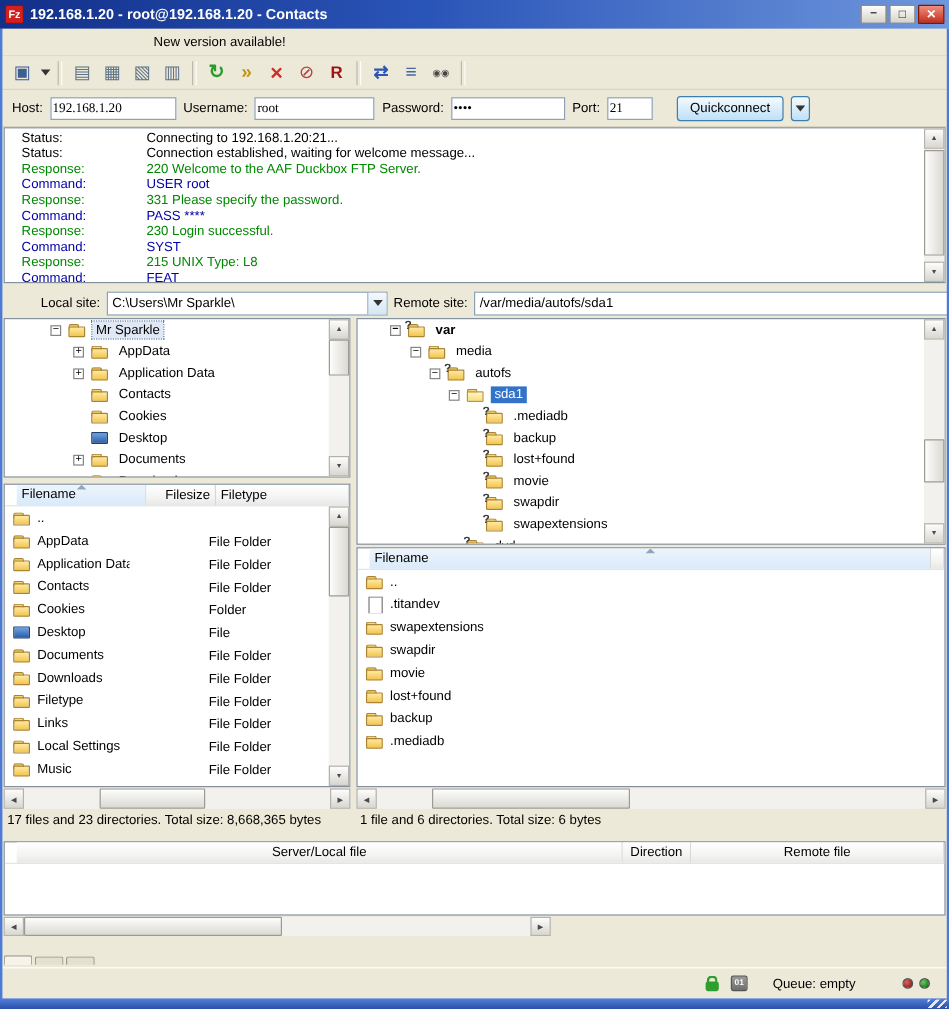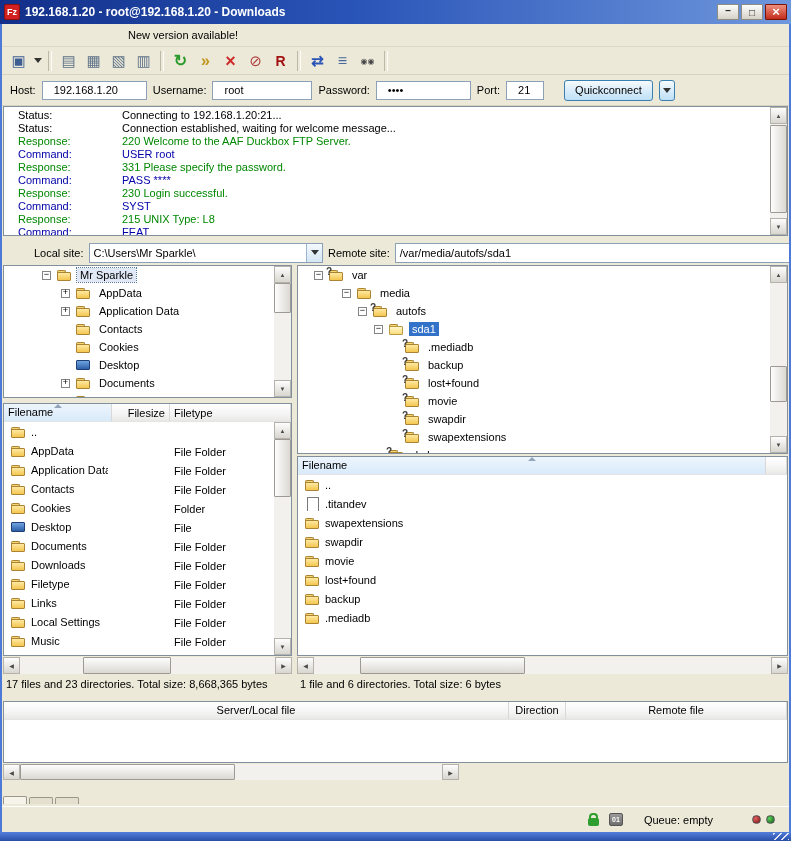--- a/index.html
+++ b/index.html
@@ -49,21 +49,21 @@
   .icon-reconnect .g::before { content:"R"; font-size:14px; font-weight:700; color:#a31212; }
   .icon-compare .g::before { content:"⇄"; font-size:15px; font-weight:700; color:#2c55b8; }
   .icon-sync .g::before { content:"≡"; font-size:16px; font-weight:700; color:#47689f; }
   .icon-find .g::before { content:"◉◉"; font-size:8px; color:#454545; }
   .tb-btn.icon-sep { width:4px; height:20px; border-left:1px solid #bcb8aa; border-right:1px solid #fdfcf8; margin:0 4px; }
 
   
   .quickbar { position:absolute; top:75px; left:2px; right:2px; height:31px; background:#ece9d8;
     display:flex; align-items:center; gap:6px; padding-left:8px; border-bottom:1px solid #d8d4c4; }
   .quickbar label { white-space:nowrap; }
-  .quickbar input { height:19px; border:1px solid #8ca0b8; padding:0 11px; font-size:11px; font-family:Liberation Sans, sans-serif; }
+  .quickbar input { height:19px; border:1px solid #8ca0b8; padding:0 1px; font-size:11px; font-family:Liberation Serif, serif; }
   .qc-host { width:105px; } .qc-user { width:100px; } .qc-pass { width:95px; } .qc-port { width:38px; }
   .qc-btn { margin-left:14px; height:21px; padding:0 10px; font-size:11px; font-family:"Liberation Sans",sans-serif;
     background:linear-gradient(#f6fbfd,#dceefb 45%,#bfe0f6); border:1px solid #3c7fb1; border-radius:3px; }
   .qc-drop { width:16px; height:21px; background:linear-gradient(#f6fbfd,#dceefb 45%,#bfe0f6); border:1px solid #3c7fb1;
     border-radius:3px; display:flex; align-items:center; justify-content:center; }
   .qc-drop::before { content:""; border-left:4px solid transparent; border-right:4px solid transparent; border-top:5px solid #333; }
 
   
   .logbox { position:absolute; top:106px; left:3px; right:3px; height:130px; background:#fff;
     border:1px solid #828f9c; overflow:hidden; padding-top:2px; }
@@ -121,21 +121,21 @@
   .icon-file .tico::before { content:none; }
   .icon-file .tico::after { left:3px; top:0; width:10px; height:13px; right:auto; bottom:auto; background:#fff; border:1px solid #7a7a7a; border-radius:0; }
   .tlabel { padding:1px 3px; }
   .state-selected .tlabel { background:#3272c8; color:#fff; }
   .state-focus .tlabel { background:#dfe8f4; outline:1px dotted #5a7aa0; }
 
   
   .flist { position:absolute; background:#fff; border:1px solid #828f9c; overflow:hidden; }
   .fl-local { top:403px; left:3px; width:289px; height:253px; }
   .fl-remote { top:456px; left:297px; width:491px; height:200px; }
-  .flist-head { display:flex; height:18px; border-bottom:1px solid #e4e4e4; }
+  .flist-head { display:flex; height:18px; border-bottom:1px solid #e4e4e4;padding-left:10px; }
   .hcell { position:relative; background:linear-gradient(#ffffff,#f4f4f4 60%,#e9e8e6); border-right:1px solid #d8d8d8;
     padding:2px 4px; white-space:nowrap; overflow:hidden; }
   .hcell.sorted { background:linear-gradient(#edf5fd,#d9eafa); }
   .sort-arrow { position:absolute; top:0; left:50%; margin-left:-4px; width:0; height:0;
     border-left:4px solid transparent; border-right:4px solid transparent; border-bottom:4px solid #93a5ba; }
   .list-row { display:flex; height:19px; align-items:center; white-space:nowrap; }
   .cell { padding:0 4px; overflow:hidden; display:flex; align-items:center; }
   .fl-local .c-name { width:108px; flex:none; }
   .fl-local .c-size { width:58px; flex:none; justify-content:flex-end; text-align:right; display:block; padding-top:3px; }
   .fl-local .c-type { flex:1; display:block; padding-top:3px; }
@@ -175,21 +175,21 @@
 </style>
 </head>
 <body>
 
 <div id="window">
   <div class="edge edge-l"></div>
   <div class="edge edge-r"></div>
 
   <div class="titlebar">
     <span class="app-icon"></span>
-    <span class="title-text">192.168.1.20 - root@192.168.1.20 - Downloads</span>
+    <span class="title-text">192.168.1.20 - root@192.168.1.20 - Contacts</span>
     <span class="win-buttons">
       <span class="win-btn btn-min"></span>
       <span class="win-btn btn-max"></span>
       <span class="win-btn close btn-close"></span>
     </span>
   </div>
 
   <div class="menubar">
     <span style="display:flex;">
 
@@ -376,21 +376,21 @@
       </div>
     </div>
   <div class="vscroll" style="top:266px;left:274px;height:131px;">
     <span class="sb-btn sb-up"></span>
     <span class="sb-thumb" style="top:17px;height:30px;"></span>
     <span class="sb-btn sb-down"></span>
   </div>
 
   <div class="treebox tb-remote">
 
-  <div class="tree-row icon-folderq expander-minus" style="padding-left: 16px;">
+  <div class="tree-row icon-folderq expander-minus" style="padding-left: 27px; font-weight: bold;">
         <span class="expander"></span>
         <span class="tico">
           <b class="ovl"></b>
         </span>
         <span class="tlabel">var</span>
       </div>
       <div class="tree-row icon-folder expander-minus" style="padding-left: 44px;">
         <span class="expander"></span>
         <span class="tico"></span>
         <span class="tlabel">media</span>

